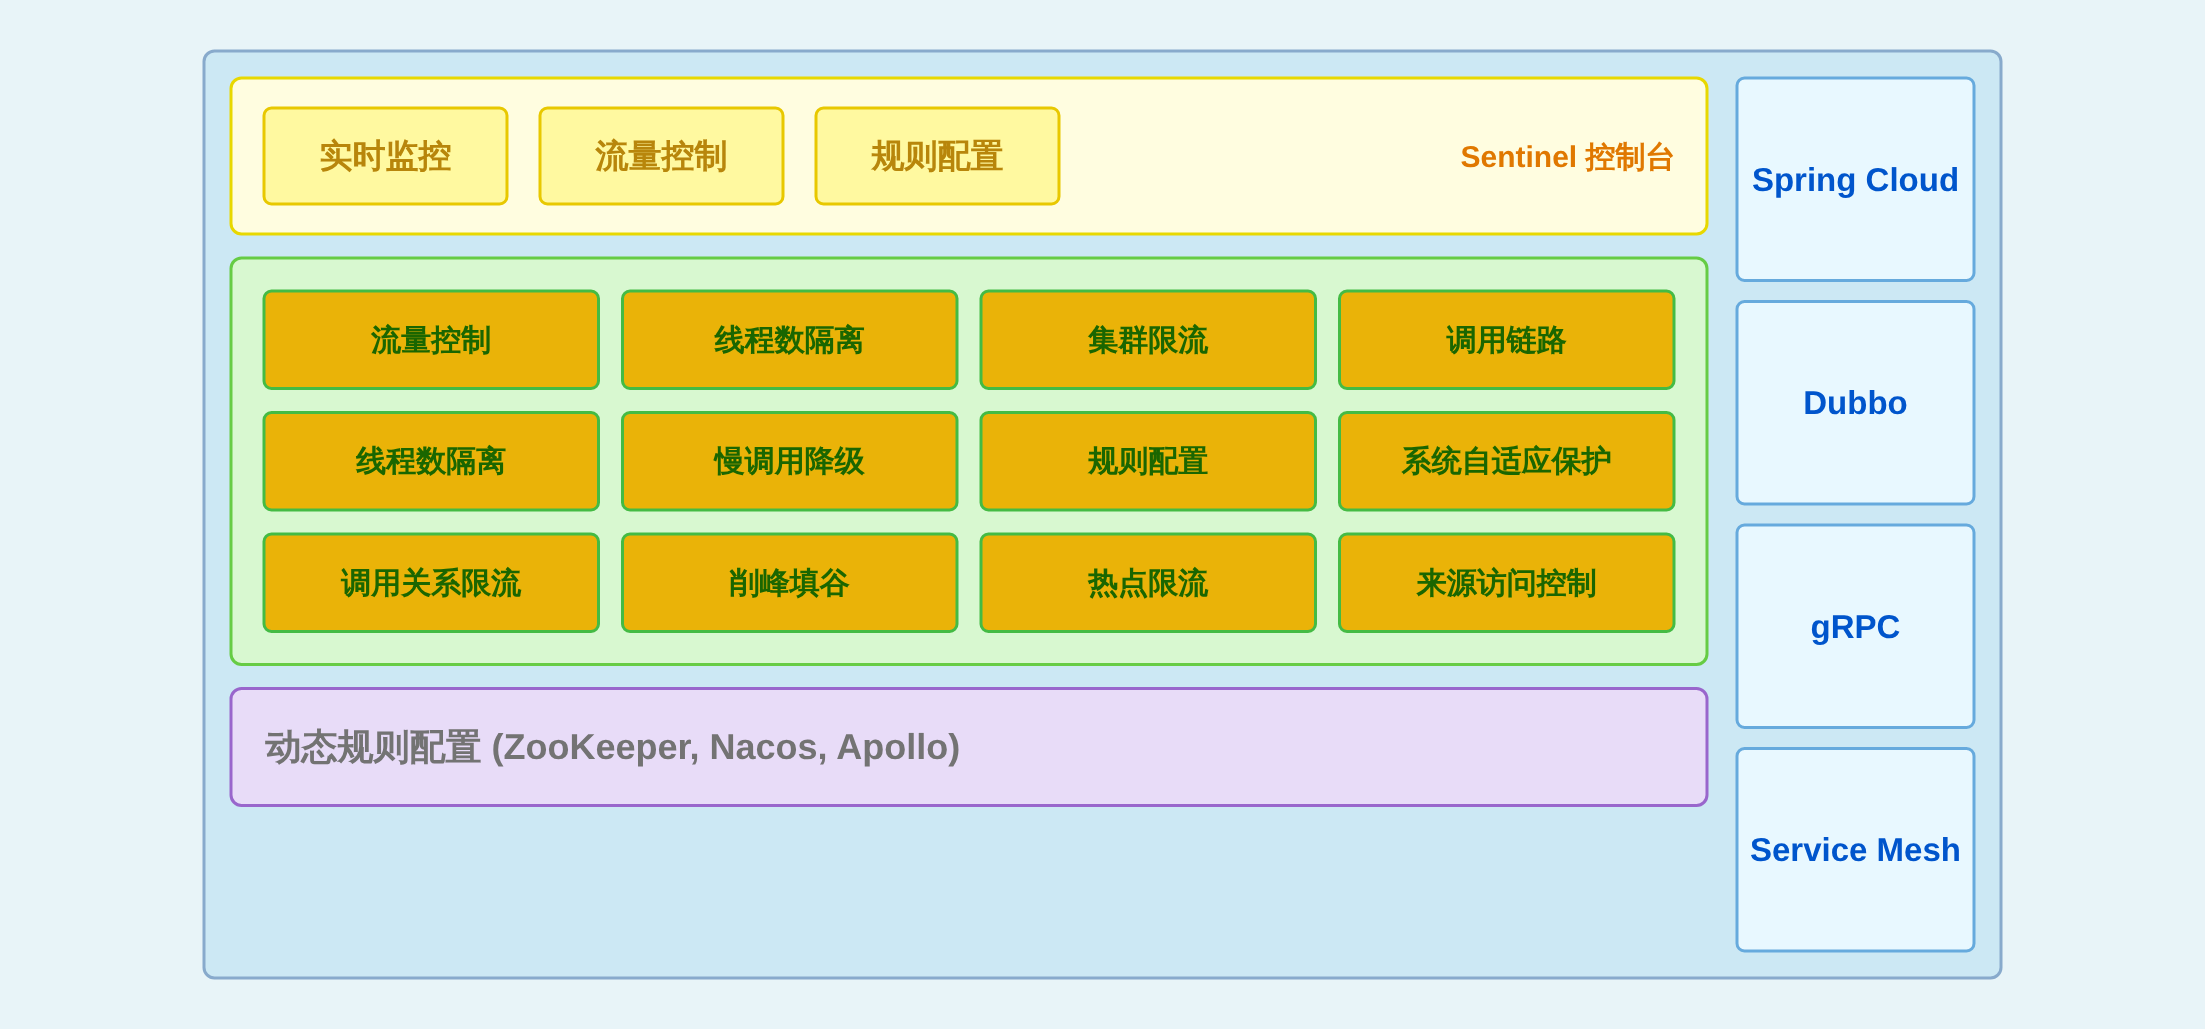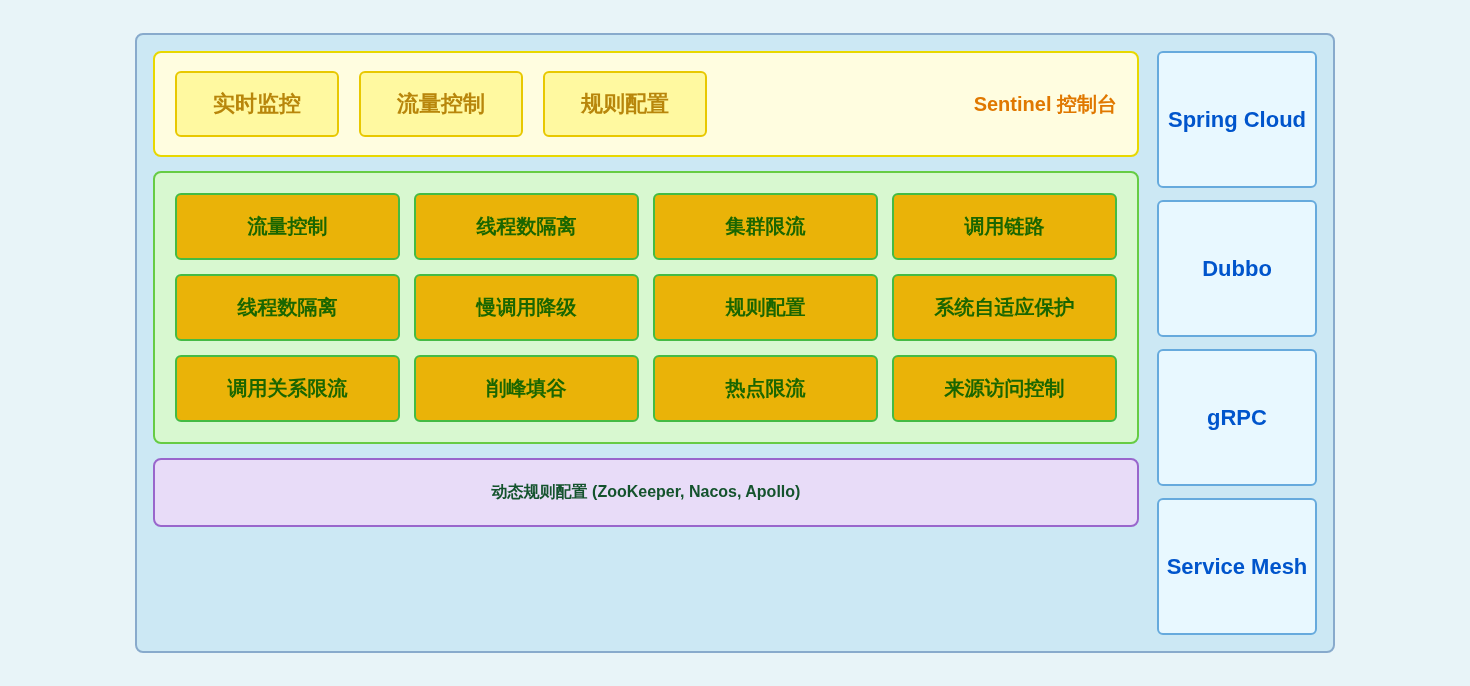--- a/index.html
+++ b/index.html
@@ -94,23 +94,22 @@
       font-weight: bold;
       text-align: center;
     }
 
     
     .dynamic-panel {
       background: #e8dcf8;
       border: 2px solid #9966cc;
       border-radius: 8px;
       padding: 22px;
-      text-align: center;
-      font-size: 16px;
-      color: #14532d;
+      font-size: 24px;
+      color: #737373;
       font-weight: bold;
     }
 
     
     .sidebar {
       display: flex;
       flex-direction: column;
       gap: 12px;
       width: 160px;
       min-width: 160px;

